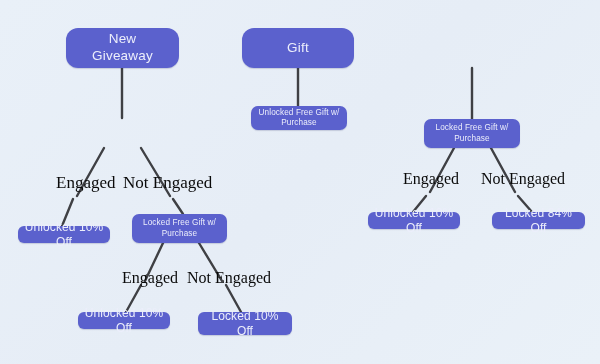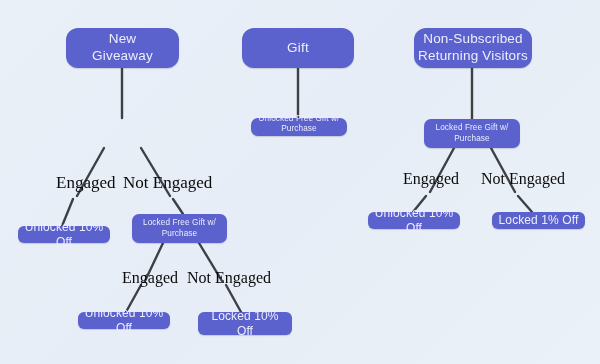--- a/index.html
+++ b/index.html
@@ -116,41 +116,35 @@
   <div class="node leaf" style="left:78px; top:312px; width:92px; height:17px;">Unlocked 10% Off</div>
 
   <div class="node leaf" style="left:198px; top:312px; width:94px; height:23px;">Locked 10% Off</div>
 
   <div class="node root" style="left:242px; top:28px; width:112px; height:40px;">
     <span>
       <span>Gift</span><br>
     </span>
   </div>
 
-  <div class="node mid" style="left:251px; top:118px; width:96px; height:18px;align-items:flex-end;">
+  <div class="node mid" style="left:251px; top:106px; width:96px; height:24px;">
     <span>
       <span>Unlocked Free Gift w/</span><br>
       <span>Purchase</span>
     </span>
   </div>
 
-  <div class="node root" style="left:414px; top:28px; width:118px; height:40px;">
-    <span>
-      <span>Non-Subscribed</span><br>
-      <span>Returning Visitors</span>
-    </span>
-  </div>
 
   <div class="node mid" style="left:424px; top:119px; width:96px; height:29px;">
     <span>
       <span>Locked Free Gift w/</span><br>
       <span>Purchase</span>
     </span>
   </div>
 
   <div class="elabel" style="left:403px; top:171px; font-size:16px;">Engaged</div>
   <div class="elabel" style="left:481px; top:171px; font-size:16px;">Not Engaged</div>
 
   <div class="node leaf" style="left:368px; top:212px; width:92px; height:17px;">Unlocked 10% Off</div>
 
-  <div class="node leaf" style="left:492px; top:212px; width:93px; height:17px;">Locked  1% Off</div>
+  <div class="node leaf" style="left:492px; top:212px; width:93px; height:17px;">Locked  84% Off</div>
 
 </div>
 
 </body></html>

